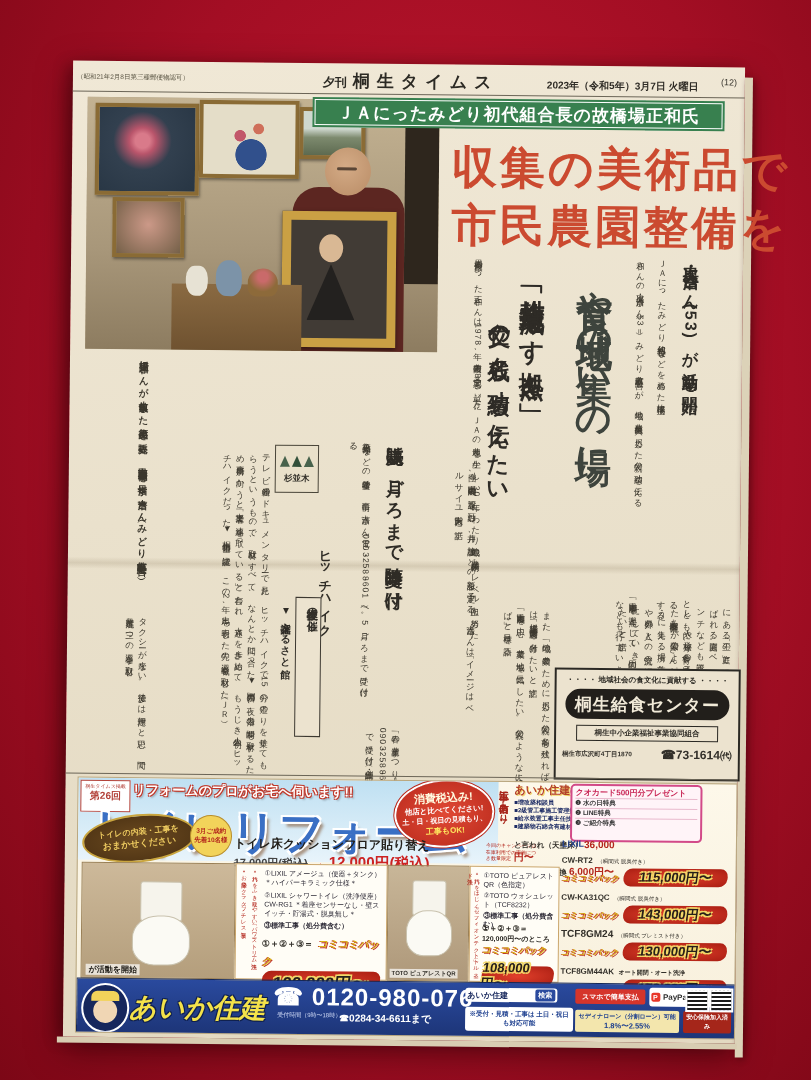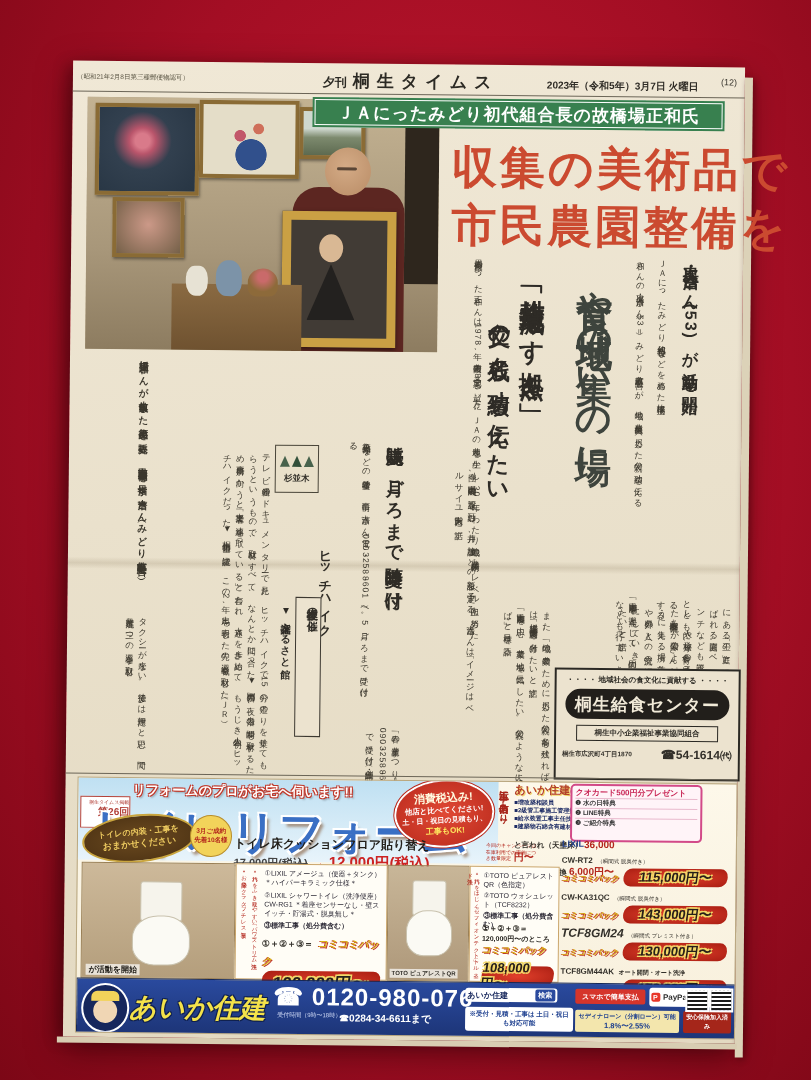--- a/index.html
+++ b/index.html
@@ -122,30 +122,30 @@
     <div class="abs v" style="left:228px;top:534px;width:22px;height:134px;border:1.5px solid #3c3830;font-size:11px;font-weight:bold;padding:2px 1px;background:#ece3cf;">本社後援の催し</div>
     <div class="abs v subbold" style="left:208px;top:542px;width:17px;height:152px;font-size:10px;">▼童謡ふるさと館</div>
     <div class="abs v bt" style="left:240px;top:664px;width:96px;height:98px;">「春の農業まつり」＝26日午前10時（電090・3258・8601）。5日まで受け付け（主催・同館）</div>
 
     <div class="abs kyu" style="left:488px;top:602px;width:182px;height:108px;">
       <div style="font-size:7.5px;font-weight:bold;text-align:center;margin-top:5px;color:#2c2a24;">・・・・ 地域社会の食文化に貢献する ・・・・</div>
       <div class="kyu-pill" style="margin:4px auto 0;width:164px;height:30px;font-size:17px;letter-spacing:1px;">桐生給食センター</div>
       <div style="margin:6px auto 0;width:140px;border:1px solid #2b2924;font-size:7.5px;font-weight:bold;text-align:center;padding:2px 0;">桐生中小企業福祉事業協同組合</div>
       <div style="display:flex;justify-content:space-between;align-items:center;padding:5px 6px 0;">
         <span style="font-size:6.5px;font-weight:bold;">桐生市広沢町4丁目1870</span>
-        <span style="font-size:12px;font-weight:900;">☎54-1614㈹</span>
+        <span style="font-size:12px;font-weight:900;">☎73-1614㈹</span>
       </div>
     </div>
 
     <div class="abs rule" style="left:0;top:712px;width:672px;height:1px;"></div>
 
     <div class="abs ad" style="left:12px;top:716px;width:658px;height:254px;">
       <div class="abs sky" style="left:0;top:0;width:420px;height:82px;"></div>
 
-      <div class="abs" style="left:2px;top:18px;width:48px;height:30px;border:1px solid #b3423a;background:#fff;text-align:right;">
+      <div class="abs" style="left:2px;top:2px;width:48px;height:30px;border:1px solid #b3423a;background:#fff;text-align:center;">
         <div style="font-size:5px;color:#b3423a;line-height:6px;margin-top:2px;">桐生タイムス掲載</div>
         <div style="font-size:10px;font-weight:900;color:#b3423a;">第26回</div>
       </div>
       <div class="abs ribbon" style="left:54px;top:3px;">リフォームのプロがお宅へ伺います!!</div>
       <div class="abs adlogo" style="left:8px;top:22px;">トイレリフォーム</div>
 
       <div class="abs burst" style="left:318px;top:0px;width:96px;height:64px;">
         <div style="font-size:11px;font-weight:900;color:#fffbe0;">消費税込み!</div>
         <div style="font-size:7.5px;">他店と比べてください!</div>
         <div style="font-size:7px;">土・日・祝日の見積もり、</div>
@@ -253,21 +253,21 @@
         </div>
         <div>
           <span style="font-size:8px;font-weight:900;">CW-KA31QC</span>
           <span style="font-size:5.5px;">（瞬間式 脱臭付き）</span>
           <div><span class="komikomi" style="font-size:8px;">コミコミパック</span>
           <span class="pburst" style="width:104px;height:18px;">
                 <span class="bigprice" style="font-size:13px;">143,000円〜</span>
               </span></div>
         </div>
         <div>
-          <span style="font-size:12px;font-weight:900;font-style:italic;">TCF8GM24</span>
+          <span style="font-size:10px;font-weight:900;">TCF8GM24</span>
           <span style="font-size:5.5px;">（瞬間式 プレミスト付き）</span>
           <div><span class="komikomi" style="font-size:8px;">コミコミパック</span>
           <span class="pburst" style="width:104px;height:18px;">
                 <span class="bigprice" style="font-size:13px;">130,000円〜</span>
               </span></div>
         </div>
         <div>
           <span style="font-size:8px;font-weight:900;">TCF8GM44AK</span>
           <span style="font-size:6px;font-weight:bold;">オート開閉・オート洗浄</span>
           <div><span class="komikomi" style="font-size:8px;">コミコミパック</span>

